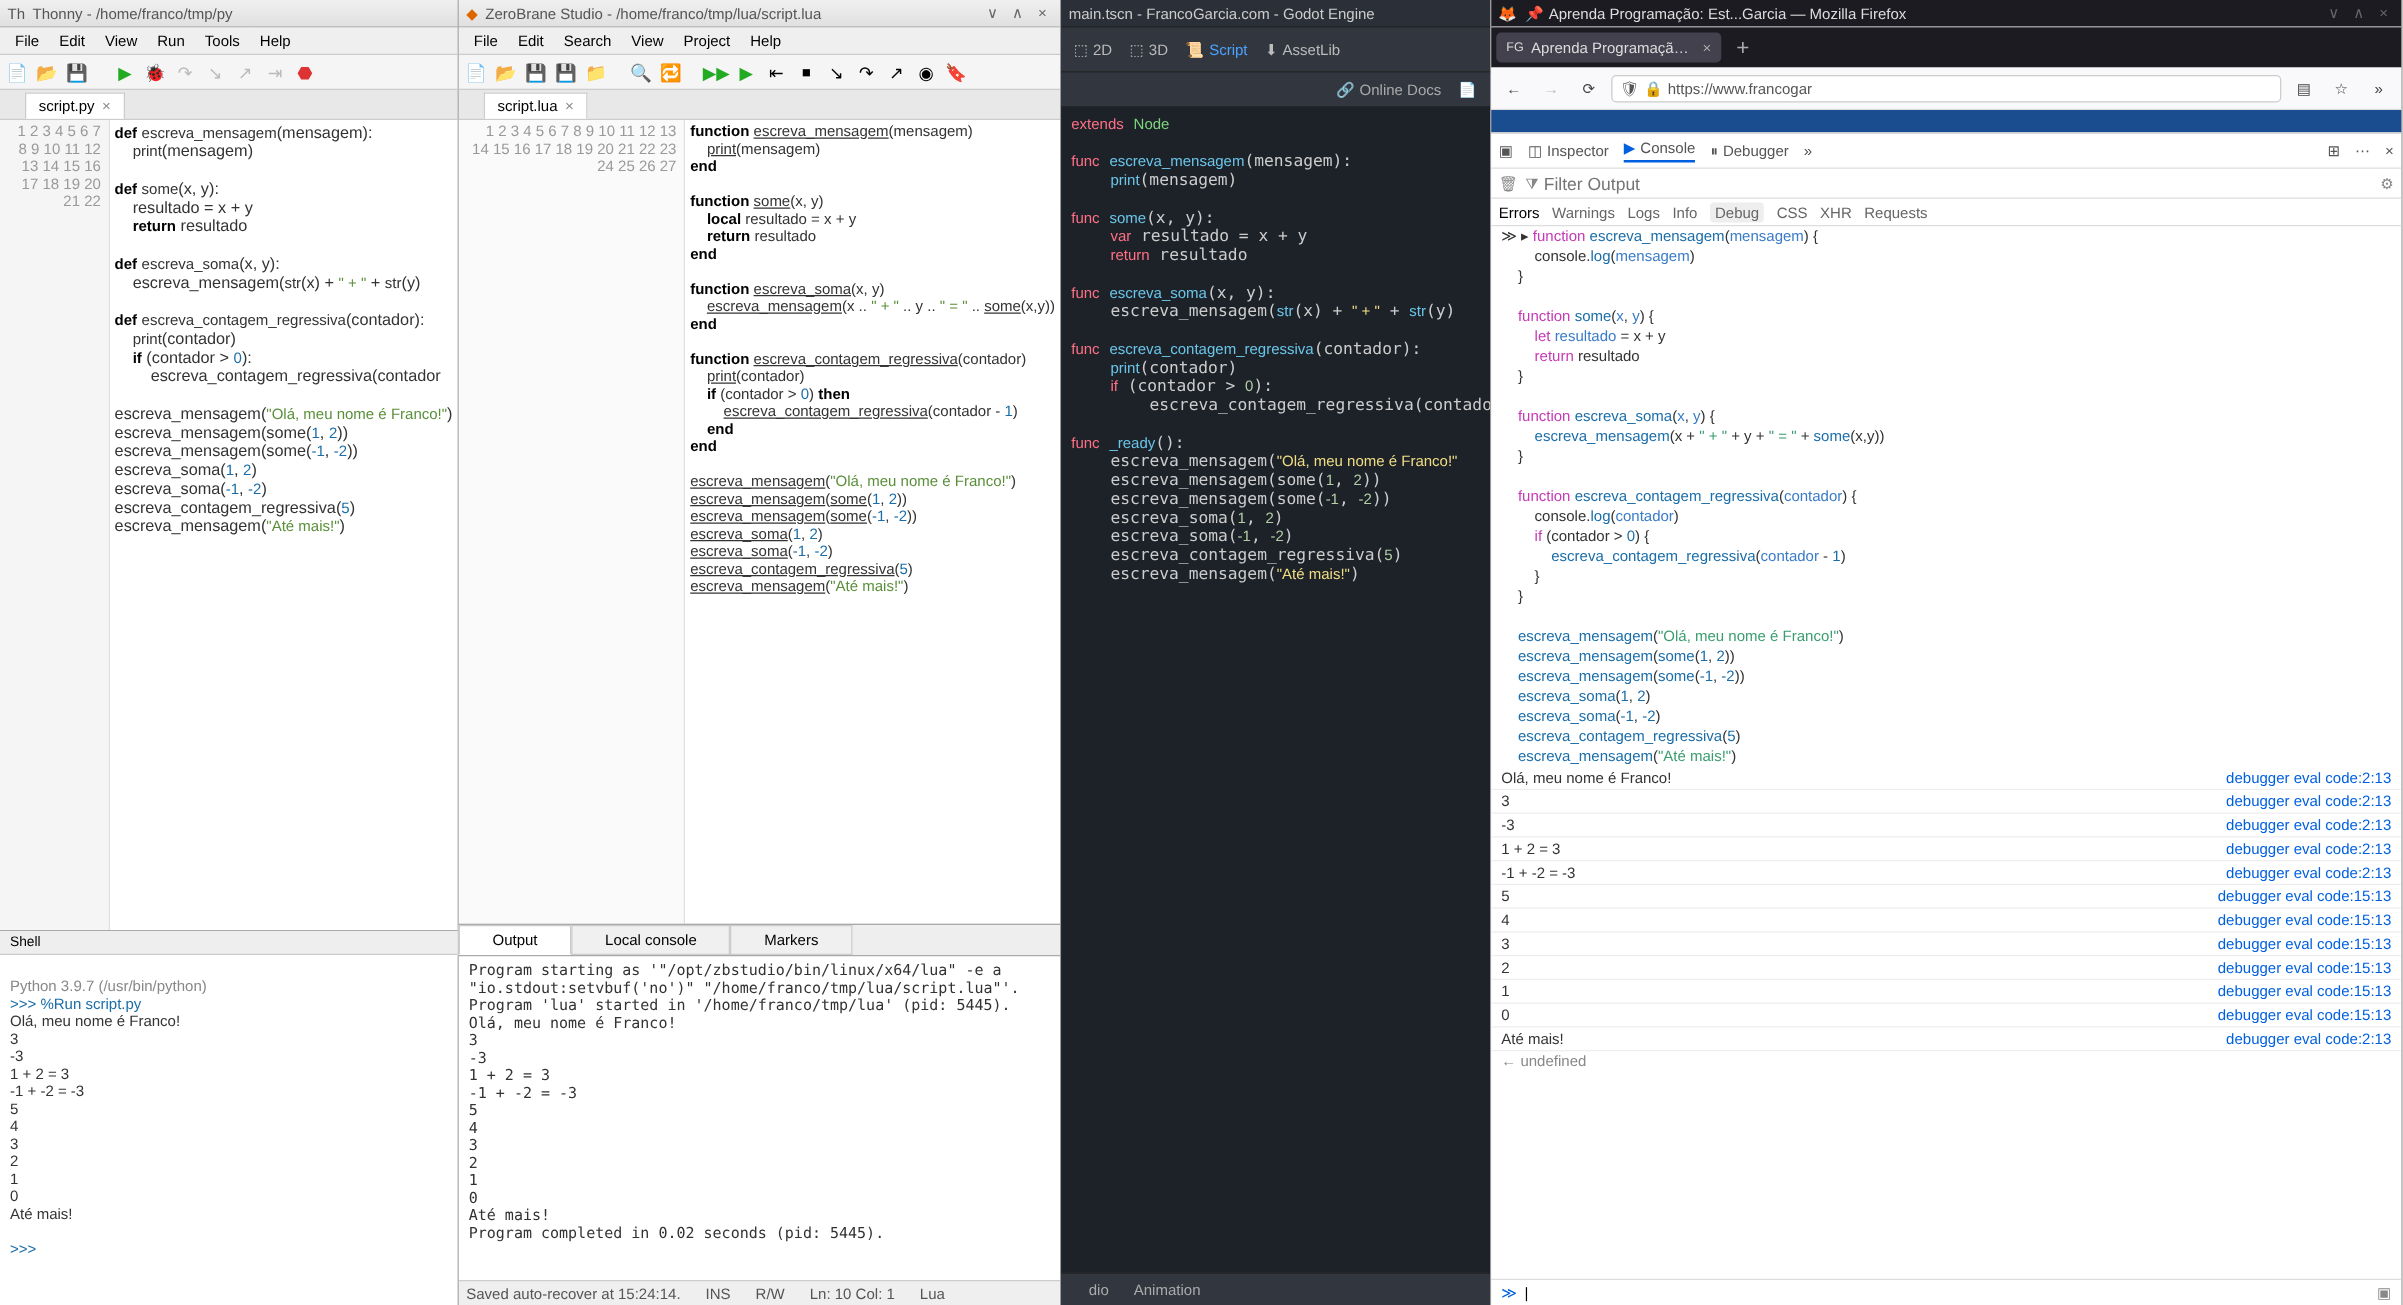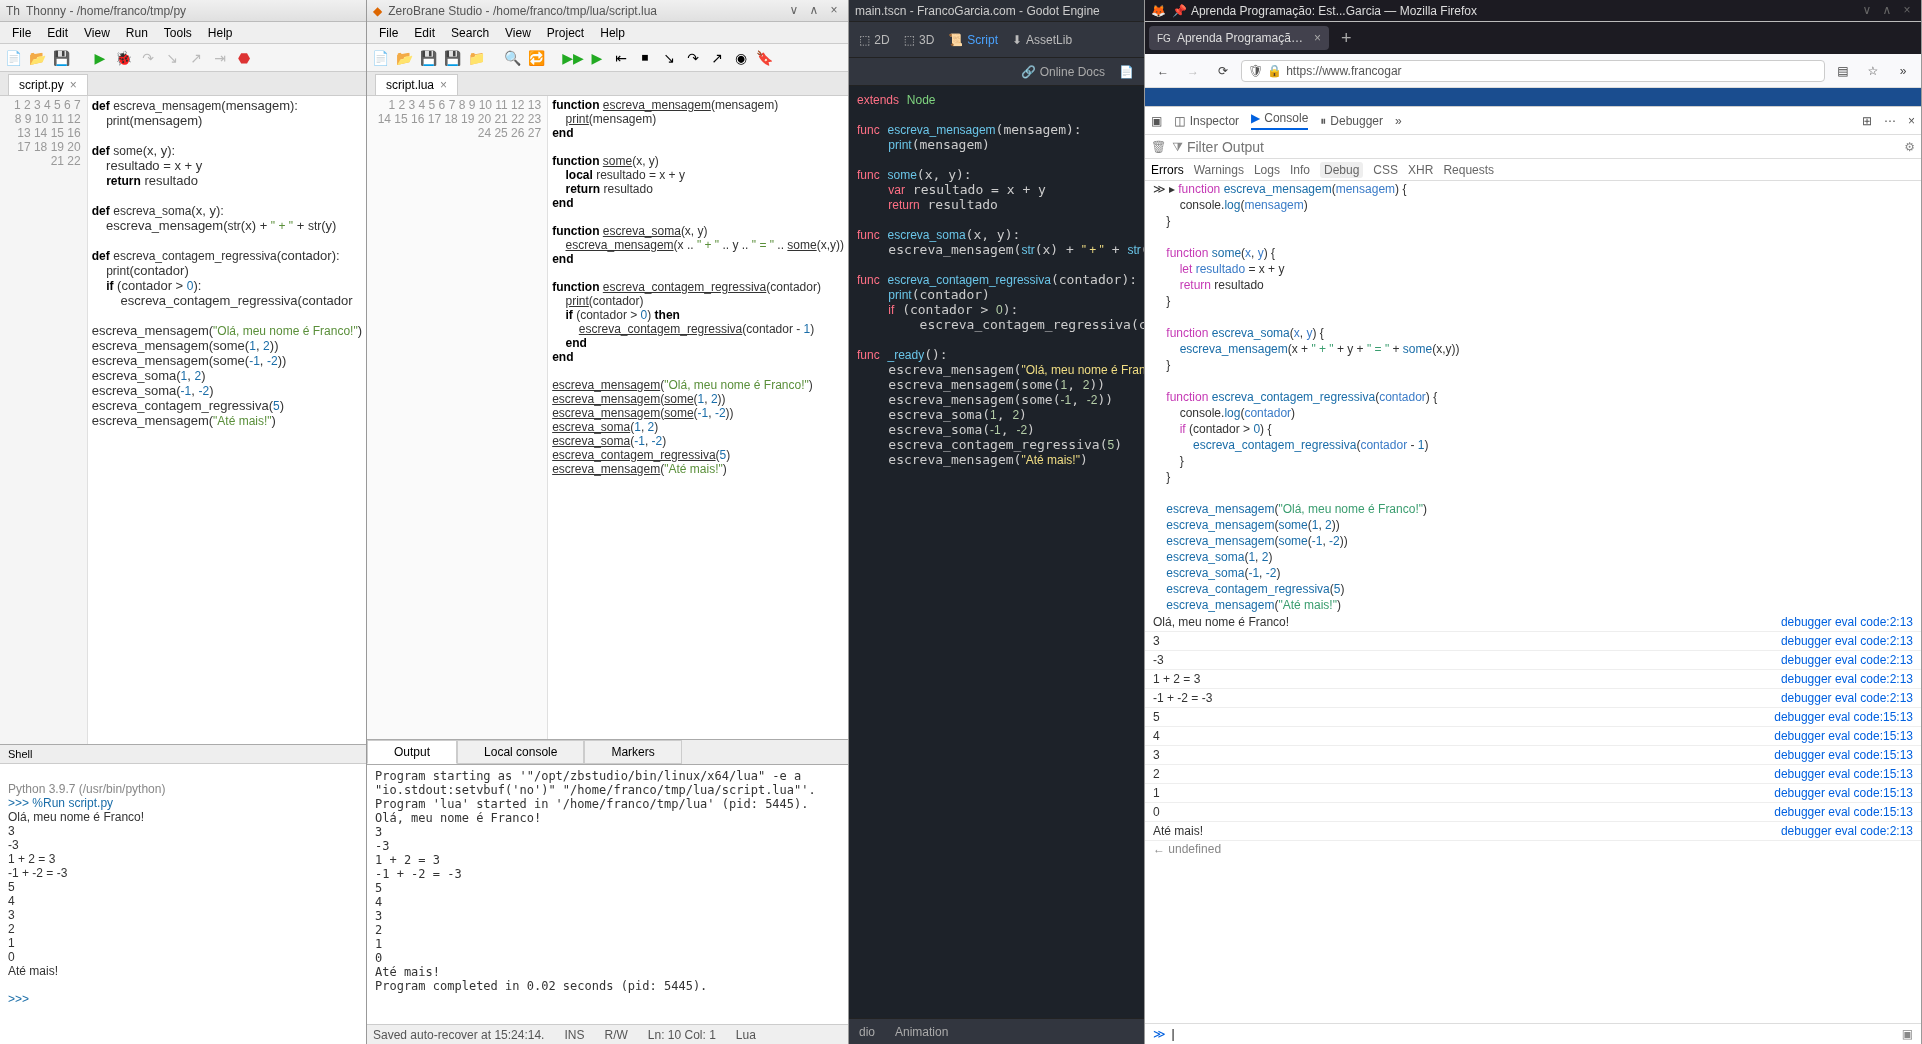--- a/index.html
+++ b/index.html
@@ -6,21 +6,21 @@
 body{width:1922px;height:1044px;display:flex;background:#ccc;overflow:hidden}
 .app{display:flex;flex-direction:column;border-right:1px solid #999}
 .titlebar{height:22px;background:linear-gradient(#f0f0f0,#e0e0e0);display:flex;align-items:center;padding:0 6px;font-size:11px;color:#555;border-bottom:1px solid #bbb}
 .titlebar .spacer{flex:1}
 .titlebar .wbtn{width:16px;height:16px;margin-left:4px;text-align:center;color:#666;cursor:pointer}
 .menubar{height:22px;background:#efefef;display:flex;align-items:center;padding:0 4px;border-bottom:1px solid #ccc}
 .menubar span{padding:2px 8px;cursor:pointer}
 .toolbar{height:28px;background:#f5f5f5;display:flex;align-items:center;padding:0 4px;gap:4px;border-bottom:1px solid #ccc}
 .tbtn{width:20px;height:20px;border:1px solid transparent;display:flex;align-items:center;justify-content:center;cursor:pointer;font-size:14px}
 .tabbar{height:24px;background:#e8e8e8;display:flex;align-items:flex-end;border-bottom:1px solid #ccc}
-.tab{background:#fff;border:1px solid #ccc;border-bottom:none;padding:3px 10px;margin-left:8px;font-size:11px;display:flex;align-items:flex-end;gap:6px}
+.tab{background:#fff;border:1px solid #ccc;border-bottom:none;padding:3px 10px;margin-left:20px;font-size:11px;display:flex;align-items:flex-end;gap:6px}
 .tab .x{color:#888;cursor:pointer}
 .editor{flex:1;background:#fff;overflow:auto;font-family:'DejaVu Sans Mono',monospace;display:flex}
 .gutter{background:#f5f5f5;color:#999;text-align:right;padding:2px 6px;user-select:none;border-right:1px solid #e0e0e0}
 .code{padding:2px 4px;white-space:pre;color:#333}
 .kw{color:#000;font-weight:bold}
 .st{color:#5a8f3a}
 .nm{color:#1a6da8}
 .fn{color:#333}
 .ul{text-decoration:underline}
 .shell{background:#fff;border-top:1px solid #aaa;flex:0 0 auto}
@@ -31,33 +31,33 @@
 #thonny .code{font-size:13px}
 
 #zbs{width:482px}
 #zbs .editor{font-size:13px}
 #zbs .gutter{background:#fafafa}
 #zbs .output-tabs{background:#eee;display:flex;border-top:1px solid #aaa}
 #zbs .output-tabs span{padding:4px 26px;border:1px solid #ccc;background:#f0f0f0;cursor:pointer}
 #zbs .output-tabs span.active{background:#fff;border-bottom:1px solid #fff}
 #zbs .statusbar{height:20px;background:#efefef;border-top:1px solid #ccc;display:flex;align-items:center;padding:0 6px;font-size:11px;color:#555;gap:20px}
 
-#godot{width:296px;background:#0f172a;color:#ccc}
+#godot{width:344px;background:#0f172a;color:#ccc}
 #godot .titlebar{background:#2b2f37;color:#ccc;border-bottom:1px solid #222}
 #godot .topbar{height:36px;background:#32363f;display:flex;align-items:center;gap:14px;padding:0 10px;color:#bbb;border-bottom:1px solid #222}
 #godot .topbar .item{display:flex;align-items:center;gap:4px;cursor:pointer}
 #godot .topbar .active{color:#4aa3ff}
 #godot .docrow{height:28px;background:#32363f;display:flex;justify-content:flex-end;align-items:center;padding:0 10px;color:#aaa;border-bottom:1px solid #222}
 #godot .ged{flex:1;background:#1d2229;padding:6px 8px;font-family:monospace;white-space:pre;overflow:hidden;font-size:13px}
 .gkw{color:#ff7085}
 .gfn{color:#6ac5e8}
 .gcl{color:#7fd47f}
 .gstr{color:#f0dd83}
 .gnum{color:#b5cea8}
-#godot .btmbar{height:26px;background:#32363f;display:flex;align-items:center;padding:0 10px;gap:20px;color:#aaa;border-top:1px solid #222}
+#godot .btmbar{height:26px;background:#32363f;display:flex;align-items:center;padding:0 22px;gap:20px;color:#aaa;border-top:1px solid #222}
 
 #ff{width:350px;flex:1;background:#f0f0f0;display:flex;flex-direction:column}
 #ff .titlebar{background:#1c1b22;color:#ddd}
 #ff .tabstrip{height:32px;background:#1c1b22;display:flex;align-items:center;padding:0 4px}
 #ff .fftab{background:#42414d;color:#ddd;padding:5px 8px;border-radius:4px;display:flex;align-items:center;gap:6px;font-size:11px;max-width:180px}
 #ff .fftab .x{color:#aaa;cursor:pointer}
 #ff .newtab{color:#aaa;padding:0 12px;cursor:pointer;font-size:18px}
 #ff .addrbar{height:34px;background:#f9f9fb;display:flex;align-items:center;padding:0 6px;gap:6px;border-bottom:1px solid #ddd}
 #ff .navbtn{width:24px;height:24px;display:flex;align-items:center;justify-content:center;cursor:pointer;color:#444}
 #ff .addr{flex:1;background:#fff;border:1px solid #ccc;border-radius:4px;padding:3px 6px;display:flex;align-items:center;gap:4px;font-size:11px;color:#555;overflow:hidden}

